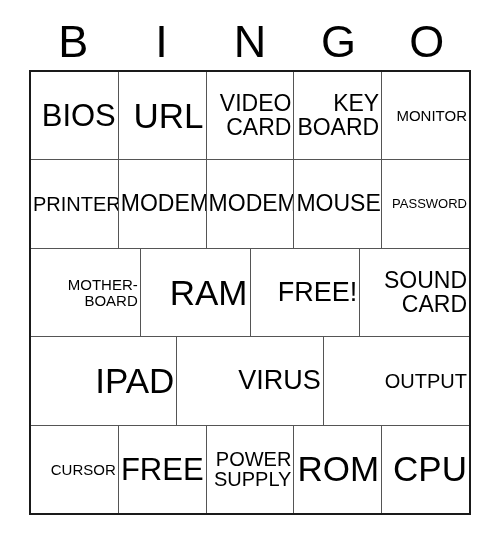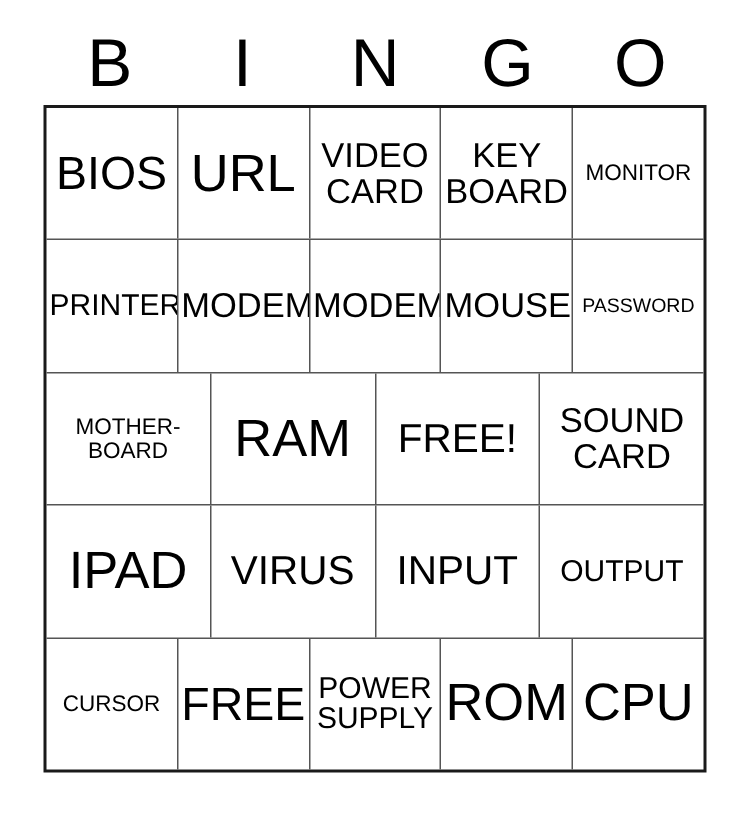--- a/index.html
+++ b/index.html
@@ -66,21 +66,21 @@
   .grid-row:last-child {
     border-bottom: none;
   }
   .cell {
     flex: 1 1 0;
     border-right: 1px solid #555555;
     box-sizing: border-box;
     display: flex;
     align-items: center;
     justify-content: center;
-    text-align: center;
+    text-align: right;
     overflow: hidden;
     min-width: 0;
     padding: 0 2px;
   }
   .cell:last-child {
     border-right: none;
   }
   .cell-text {
     display: block;
     width: 100%;
@@ -178,23 +178,20 @@
       </div>
     </div>
 
     <div class="grid-row">
       <div class="cell fs-xxl">
         <span class="cell-text">IPAD</span>
       </div>
       <div class="cell fs-lg">
         <span class="cell-text">VIRUS</span>
       </div>
-      <div class="cell fs-lg">
-        <span class="cell-text">INPUT</span>
-      </div>
       <div class="cell fs-sm">
         <span class="cell-text">OUTPUT</span>
       </div>
     </div>
 
     <div class="grid-row">
       <div class="cell fs-xs">
         <span class="cell-text">CURSOR</span>
       </div>
       <div class="cell fs-xl">

